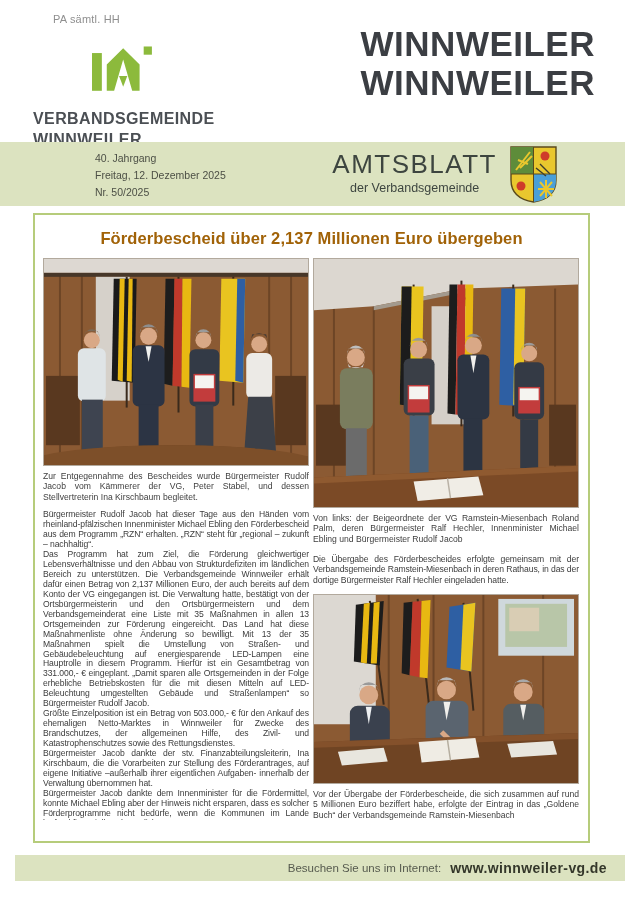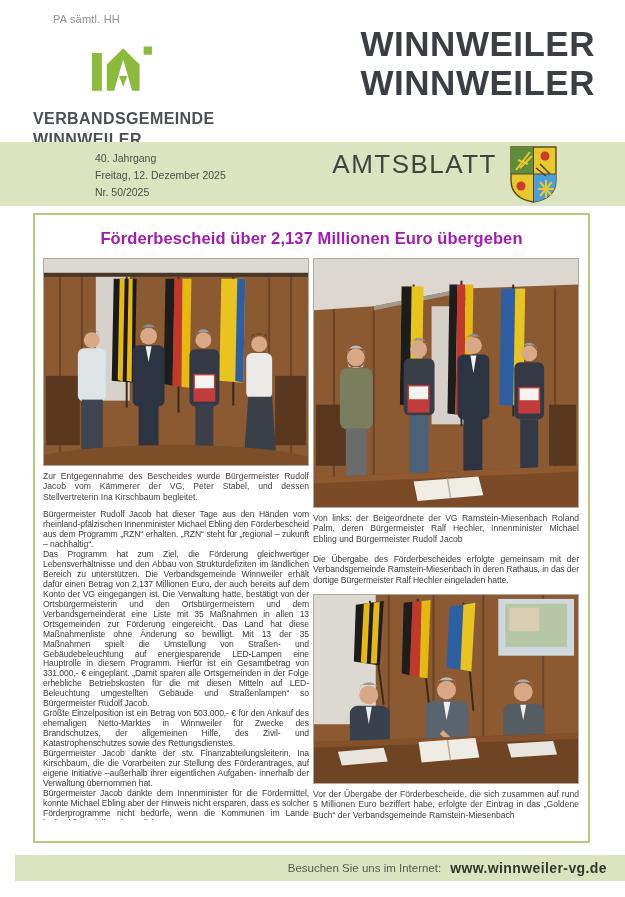--- a/index.html
+++ b/index.html
@@ -28,21 +28,21 @@
   .amtsblatt { position:absolute; right:128px; top:7px; text-align:center; color:#3d453f; }
   .amtsblatt-title { font-size:26px; letter-spacing:1.5px; font-weight:normal; }
   .amtsblatt-sub { font-size:12.5px; margin-top:1px; }
   .crest { position:absolute; right:68px; top:4px; display:block; }
 
   
   .content-box {
     position:absolute; left:33px; top:213px; width:557px; height:630px;
     border:2px solid #b6cc7b; background:#fff; padding:6px 8px 4px;
   }
-  .headline { text-align:center; font-weight:bold; font-size:16.5px; color:#a21caf; margin:8px 0 10px; letter-spacing:.1px; }
+  .headline { text-align:center; font-weight:bold; font-size:16.5px; color:#a16207; margin:8px 0 10px; letter-spacing:.1px; }
   .cols { display:flex; gap:4px; }
   .col { width:266px; overflow:hidden; height:562px; }
   figure { margin:0; }
   .photo { display:block; border:1px solid #b2a99d; width:100%; }
   .caption { font-size:8.6px; color:#3e3e3e; line-height:1.2; margin-top:5px; text-align:justify; }
   .body-text { margin-top:8px; }
   .body-text p { font-size:8.6px; line-height:1.16; color:#3c3c3c; text-align:justify; margin:0; letter-spacing:-.1px; }
   .right-para { font-size:8.6px; line-height:1.2; color:#3c3c3c; text-align:justify; margin:10px 0 9px; letter-spacing:-.1px; }
   .photo2-wrap { margin-top:0; }
 
@@ -80,20 +80,21 @@
   </div>
 
   <div class="issue-bar">
     <div class="issue-left">
       <div>40. Jahrgang</div>
       <div>Freitag, 12. Dezember 2025</div>
       <div>Nr. 50/2025</div>
     </div>
     <div class="amtsblatt">
       <div class="amtsblatt-title">AMTSBLATT</div>
+      <div class="amtsblatt-sub">der Verbandsgemeinde</div>
     </div>
     <svg class="crest" width="47" height="57" viewBox="0 0 47 57">
       <path d="M1,1 H46 V34 C46,48 36,54 23.5,56 C11,54 1,48 1,34 Z" fill="#e9c72e" stroke="#5a4a1c" stroke-width="1.4"></path>
       <path d="M1,1 H23.5 V28 H1 Z" fill="#5e8c3a"></path>
       <path d="M23.5,28 H46 V34 C46,48 36,54 23.5,56 Z" fill="#4a9fd8"></path>
       <circle cx="35" cy="10" r="4.5" fill="#cf3b2a"></circle>
       <circle cx="11" cy="40" r="4.5" fill="#cf3b2a"></circle>
       <path d="M6,24 L20,6 M10,22 L22,10 M8,14 L18,18" stroke="#e9c72e" stroke-width="2" fill="none"></path>
       <path d="M30,36 L42,50 M42,36 L30,50 M36,34 V52 M28,43 H44" stroke="#e9c72e" stroke-width="2"></path>
       <path d="M30,18 L40,28 M26,22 L36,30" stroke="#3c3c2c" stroke-width="1.4"></path>

